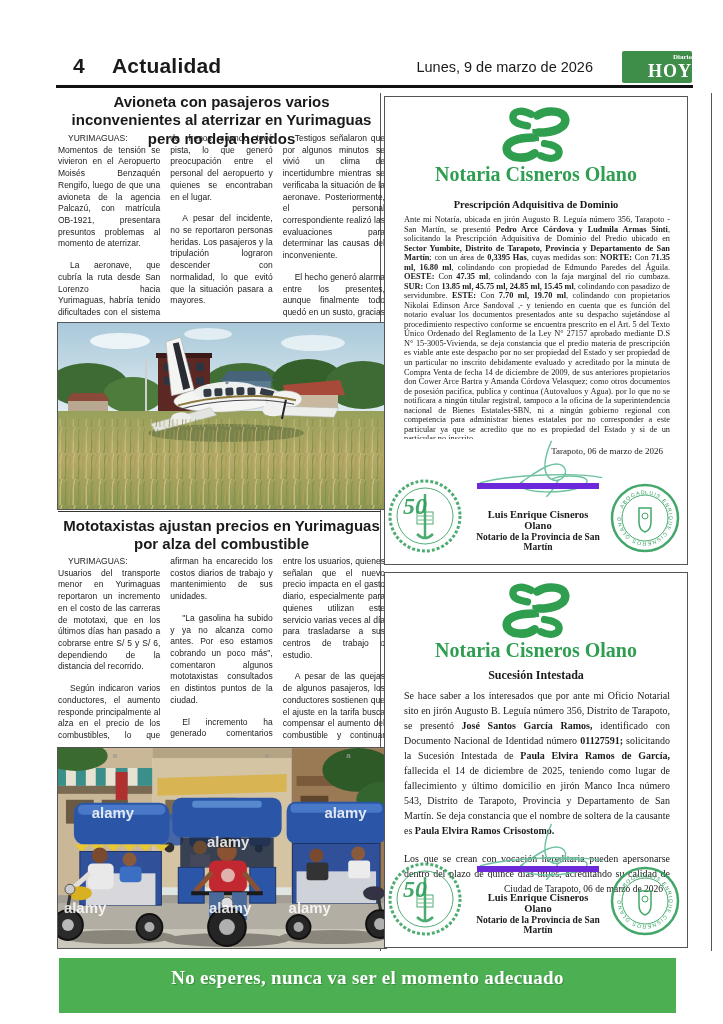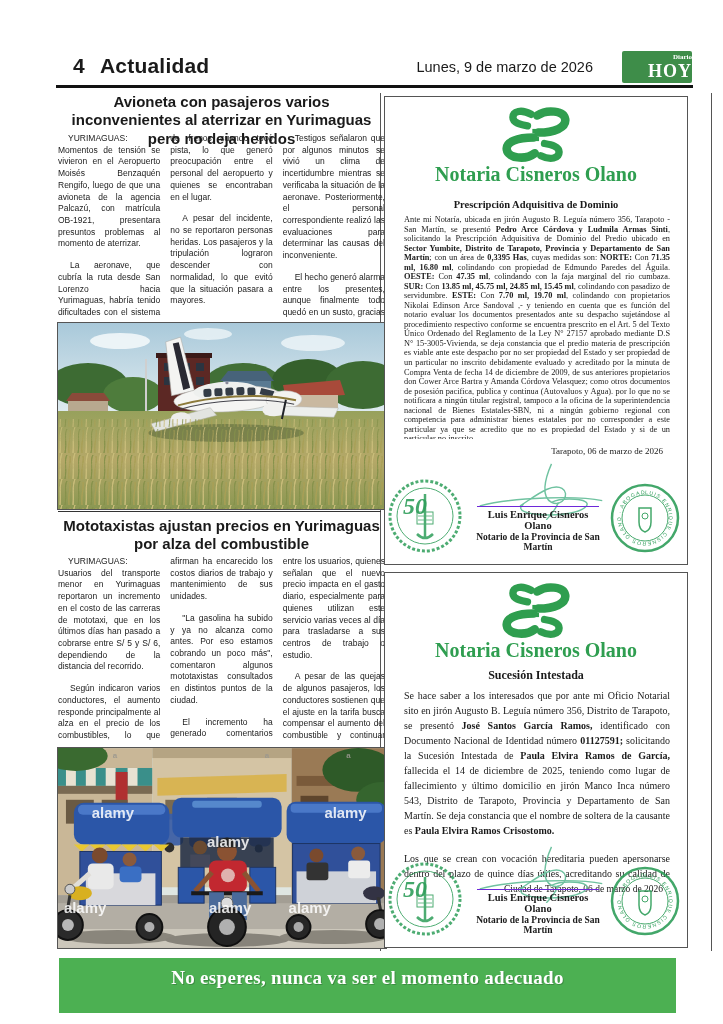--- a/index.html
+++ b/index.html
@@ -1,20 +1,20 @@
 <!DOCTYPE html>
 <html><head>
 <meta charset="utf-8">
 <style>
   html,body{margin:0;padding:0;background:#e8e8e8;}
   .page{position:relative;width:723px;height:1024px;background:#ffffff;overflow:hidden;
         font-family:"Liberation Sans",sans-serif;color:#1a1a1a;margin:0 auto;}
   
   .pagenum{position:absolute;left:73px;top:54px;font-size:21px;font-weight:bold;}
-  .section{position:absolute;left:100px;top:54px;font-size:21px;font-weight:bold;letter-spacing:.2px;}
+  .section{position:absolute;left:112px;top:54px;font-size:21px;font-weight:bold;letter-spacing:.2px;}
   .hdate{position:absolute;right:130px;top:59px;font-size:14.5px;}
   .masthead{position:absolute;left:622px;top:51px;width:70px;height:32px;background:#3e8d49;
             border-radius:2px;text-align:right;color:#fff;line-height:1;}
   .masthead .m-top{font-size:7px;font-weight:bold;margin-top:3px;font-family:"Liberation Serif",serif;}
   .masthead .m-name{font-size:18px;font-weight:bold;letter-spacing:1px;font-family:"Liberation Serif",serif;margin-top:1px;}
   .hrule{position:absolute;left:56px;top:85px;width:637px;height:3px;background:#111;}
   
   .headline{position:absolute;left:58px;width:327px;text-align:center;font-weight:bold;
             font-size:15px;line-height:1.22;}
   .h1{top:93px;} .h2{top:517px;}
@@ -42,21 +42,21 @@
   .nb2 .n-body{font-size:10px;line-height:1.5;height:190px;}
   .n-body p{margin:0;}
   .nb2 .n-body p + p{margin-top:13px;}
   .n-date{text-align:right;margin:7px 24px 0 15px;font-size:9px;}
   .nb2 .n-date{font-size:9.5px;margin-top:6px;}
   .sig-row{position:absolute;left:0;right:0;bottom:2px;height:106px;}
   .seal-ornate{position:absolute;left:2px;bottom:-2px;}
   .seal-round{position:absolute;right:6px;bottom:8px;}
   .sig-center{position:absolute;left:86px;right:82px;bottom:10px;text-align:center;}
   .sig-squiggle{display:block;margin:0 auto -14px auto;}
-  .sig-name{font-weight:bold;font-size:10.5px;border-top:1px solid #6d28d9;padding-top:2px;
+  .sig-name{font-weight:bold;font-size:10.5px;border-top:6px solid #6d28d9;padding-top:20px;
             margin:0 6px;position:relative;background:transparent;}
   .sig-role{font-weight:bold;font-size:9.5px;margin-top:1px;}
   
   .banner{position:absolute;left:59px;top:958px;width:617px;height:55px;background:#4cb052;
           text-align:center;}
   .banner span{font-family:"Liberation Serif",serif;font-weight:bold;color:#fff;font-size:19px;
           line-height:39px;text-shadow:1px 1px 0 rgba(0,0,0,.2);letter-spacing:.3px;}
   .wm{font-family:"Liberation Sans",sans-serif;font-weight:bold;}
 </style>
 </head>

